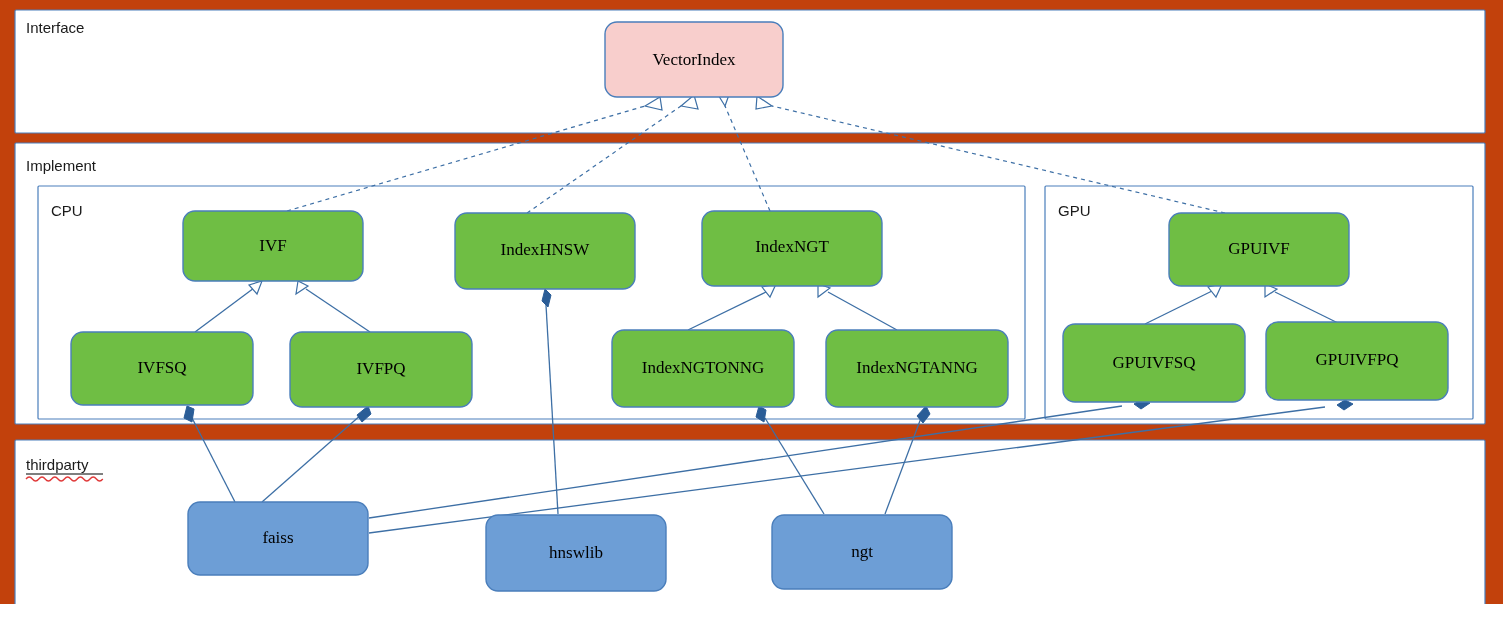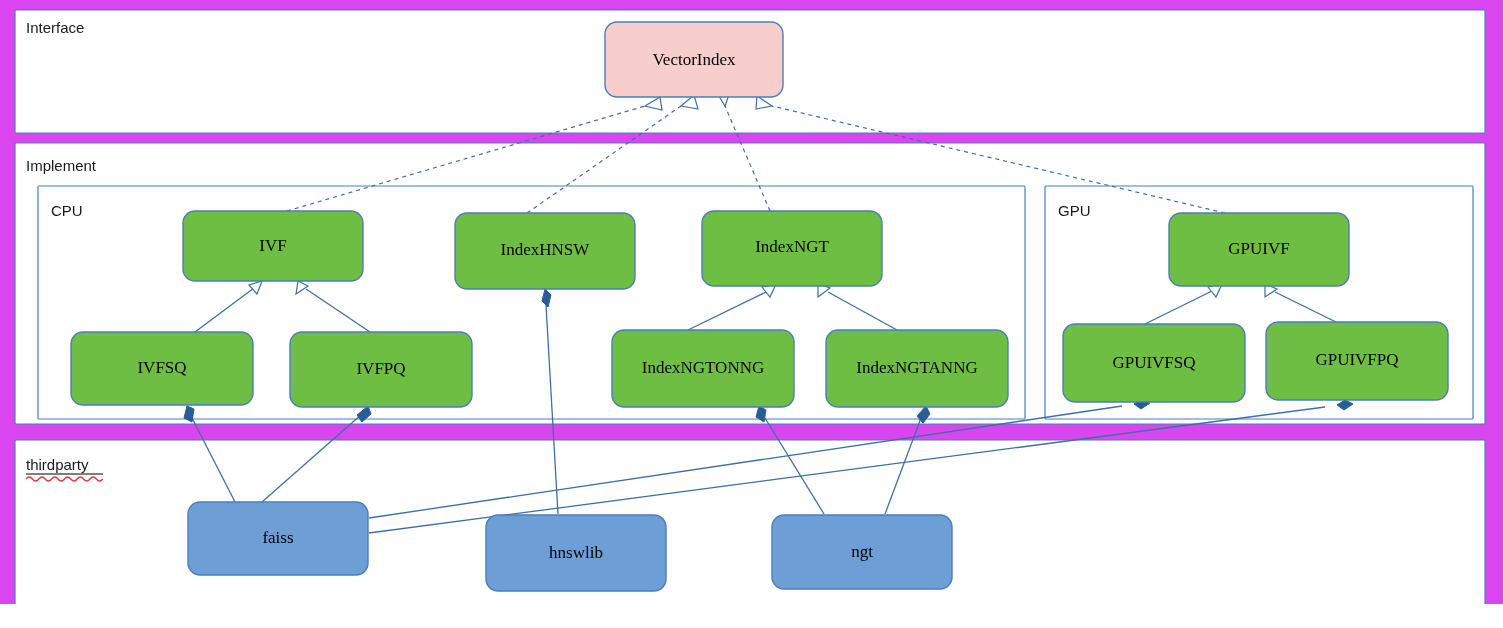--- a/index.html
+++ b/index.html
@@ -4,21 +4,21 @@
 <style>
   html, body {
     margin: 0;
     padding: 0;
     background: #ffffff;
   }
   #canvas {
     position: relative;
     width: 1503px;
     height: 604px;
-    background: #d946ef;
+    background: #c2410c;
     overflow: hidden;
     font-family: "Liberation Sans", sans-serif;
   }
   #diagram-svg {
     position: absolute;
     left: 0;
     top: 0;
     width: 1503px;
     height: 628px;
   }

